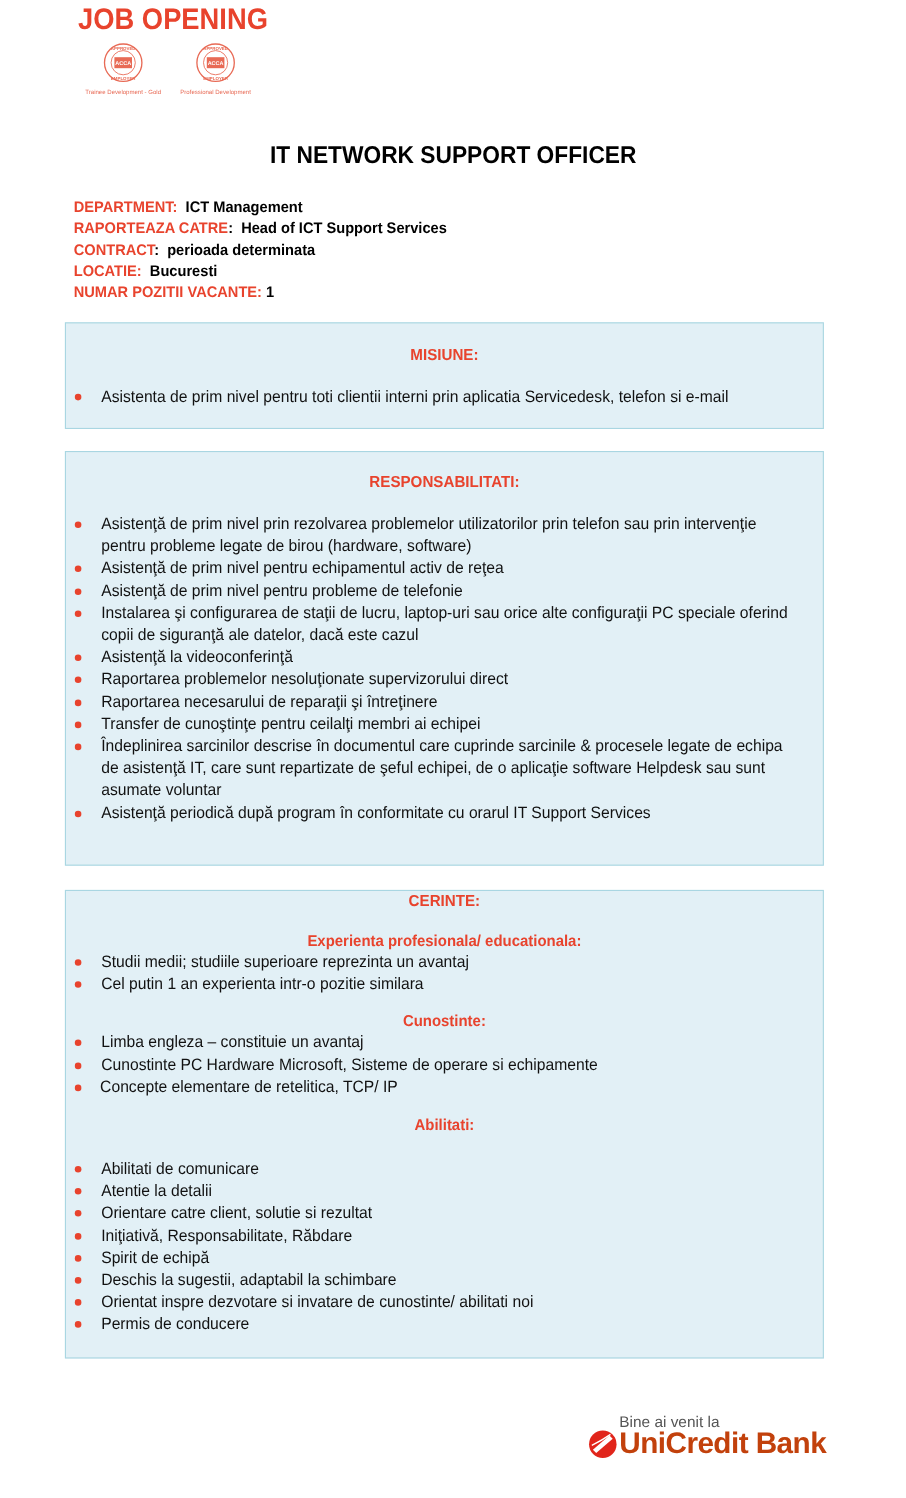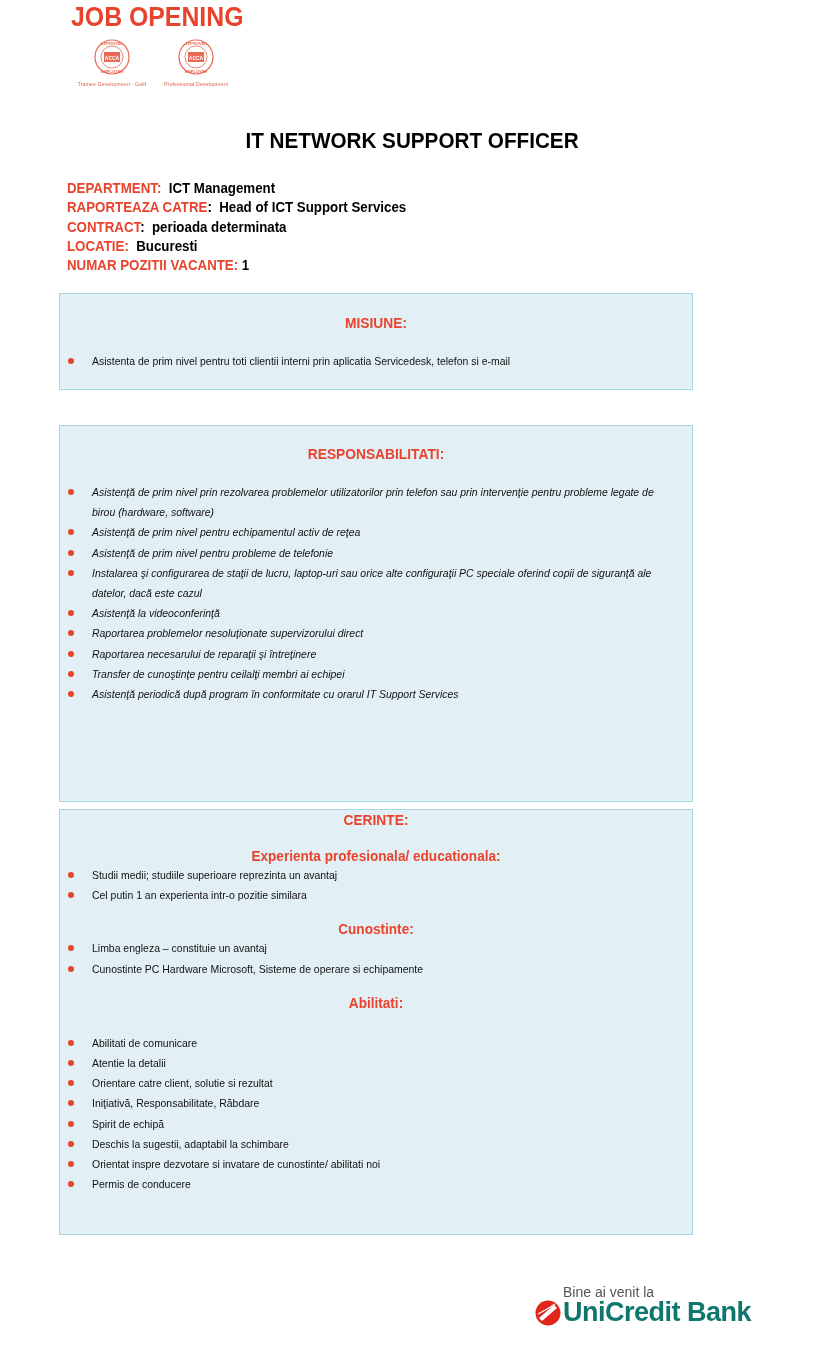--- a/index.html
+++ b/index.html
@@ -21,60 +21,60 @@
       font-size: 22px; font-weight: bold; color: #000;
       transform: scaleX(0.94);
     }
 
     .meta { position: absolute; left: 67px; top: 179px; font-size: 14px; font-weight: bold; line-height: 19.3px; }
     .meta .lbl { color: #e8432d; }
     .meta .val { color: #000; }
     .meta-row { white-space: nowrap; transform: scaleX(0.95); transform-origin: left center; }
 
     .box {
-      position: absolute; left: 59px; width: 634px;
+      position: absolute; left: 59px; width: 690px;
       background: #e2f0f6; border: 1.5px solid #a9d6e2;
     }
     .box-heading {
       text-align: center; color: #e8432d; font-weight: bold; font-size: 14.5px;
       transform: scaleX(0.95);
     }
     ul.bullets { list-style: none; }
     ul.bullets li {
-      position: relative; padding-left: 32px; font-size: 11px; line-height: 20.2px; color: #111;
+      position: relative; padding-left: 32px; font-size: 15px; line-height: 20.2px; color: #111;
       padding-right: 20px;
     }
     ul.bullets li .bullet {
       position: absolute; left: 8px; top: 7px; width: 6px; height: 6px; border-radius: 50%;
       background: #e8432d;
     }
     ul.bullets li .txt { display: inline-block; transform: scaleX(0.95); transform-origin: left center; width: 105%; }
 
     #box-mission { top: 293px; height: 97px; }
     #box-mission .box-heading { margin-top: 21px; }
     #box-mission ul { margin-top: 20px; }
 
-    #box-resp { top: 425px; height: 377px; }
+    #box-resp { top: 410px; height: 377px; }
     #box-resp .box-heading { margin-top: 20px; }
-    #box-resp ul { margin-top: 20px; font-style: italic; }
+    #box-resp ul { margin-top: 20px; }
 
     #box-req { top: 809px; height: 426px; }
     #box-req .box-heading { margin-top: 2px; }
     .sub-heading {
       text-align: center; color: #e8432d; font-weight: bold; font-size: 14.3px;
       transform: scaleX(0.95);
     }
     #sub-exp { margin-top: 20px; }
     #sub-cun { margin-top: 16px; }
     #sub-abil { margin-top: 16px; }
     .req-list { margin-top: 1px; }
     .footer-tagline { position: absolute; left: 563px; top: 1284px; font-size: 14px; color: #555; }
     .footer-brand { position: absolute; left: 534px; top: 1297px; display: flex; align-items: center; }
     .footer-brand svg { width: 28px; height: 28px; }
-    .brand-name { font-size: 27px; font-weight: bold; color: #0f766e; letter-spacing: -0.5px; margin-left: 1px; }
+    .brand-name { font-size: 27px; font-weight: bold; color: #c2410c; letter-spacing: -0.5px; margin-left: 1px; }
   </style>
 </head>
 <body>
 
 <div class="job-opening">JOB OPENING</div>
 
 <div class="badges">
   <div class="badge">
     <svg viewBox="0 0 52 44">
       <circle cx="26" cy="21" r="17" fill="none" stroke="#e86a55" stroke-width="1.2"></circle>
@@ -135,37 +135,39 @@
   <div class="box-heading">RESPONSABILITATI:</div>
   <ul class="bullets">
     <li><span class="bullet"></span><span class="txt">Asistenţă de prim nivel prin rezolvarea problemelor utilizatorilor prin telefon sau prin intervenţie pentru probleme legate de birou (hardware, software)</span></li>
     <li><span class="bullet"></span><span class="txt">Asistenţă de prim nivel pentru echipamentul activ de reţea</span></li>
     <li><span class="bullet"></span><span class="txt">Asistenţă de prim nivel pentru probleme de telefonie</span></li>
     <li><span class="bullet"></span><span class="txt">Instalarea şi configurarea de staţii de lucru, laptop-uri sau orice alte configuraţii PC speciale oferind copii de siguranţă ale datelor, dacă este cazul</span></li>
     <li><span class="bullet"></span><span class="txt">Asistenţă la videoconferinţă</span></li>
     <li><span class="bullet"></span><span class="txt">Raportarea problemelor nesoluţionate supervizorului direct</span></li>
     <li><span class="bullet"></span><span class="txt">Raportarea necesarului de reparaţii şi întreţinere</span></li>
     <li><span class="bullet"></span><span class="txt">Transfer de cunoştinţe pentru ceilalţi membri ai echipei</span></li>
+    <li><span class="bullet"></span><span class="txt">Îndeplinirea sarcinilor descrise în documentul care cuprinde sarcinile &amp; procesele legate de echipa de asistenţă IT, care sunt repartizate de şeful echipei, de o aplicaţie software Helpdesk sau sunt asumate voluntar</span></li>
     <li><span class="bullet"></span><span class="txt">Asistenţă periodică după program în conformitate cu orarul IT Support Services</span></li>
   </ul>
 </div>
 
 <div class="box" id="box-req">
   <div class="box-heading">CERINTE:</div>
 
   <div class="sub-heading" id="sub-exp">Experienta profesionala/ educationala:</div>
   <ul class="bullets req-list">
     <li><span class="bullet"></span><span class="txt">Studii medii; studiile superioare reprezinta un avantaj</span></li>
     <li><span class="bullet"></span><span class="txt">Cel putin 1 an experienta intr-o pozitie similara</span></li>
   </ul>
 
   <div class="sub-heading" id="sub-cun">Cunostinte:</div>
   <ul class="bullets req-list">
     <li><span class="bullet"></span><span class="txt">Limba engleza – constituie un avantaj</span></li>
     <li><span class="bullet"></span><span class="txt">Cunostinte PC Hardware Microsoft, Sisteme de operare si echipamente</span></li>
+    <li style="padding-left:31px"><span class="bullet"></span><span class="txt">Concepte elementare de retelitica, TCP/ IP</span></li>
   </ul>
 
   <div class="sub-heading" id="sub-abil">Abilitati:</div>
   <ul class="bullets req-list" style="margin-top:22px">
     <li><span class="bullet"></span><span class="txt">Abilitati de comunicare</span></li>
     <li><span class="bullet"></span><span class="txt">Atentie la detalii</span></li>
     <li><span class="bullet"></span><span class="txt">Orientare catre client, solutie si rezultat</span></li>
     <li><span class="bullet"></span><span class="txt">Iniţiativă, Responsabilitate, Răbdare</span></li>
     <li><span class="bullet"></span><span class="txt">Spirit de echipă</span></li>
     <li><span class="bullet"></span><span class="txt">Deschis la sugestii, adaptabil la schimbare</span></li>

